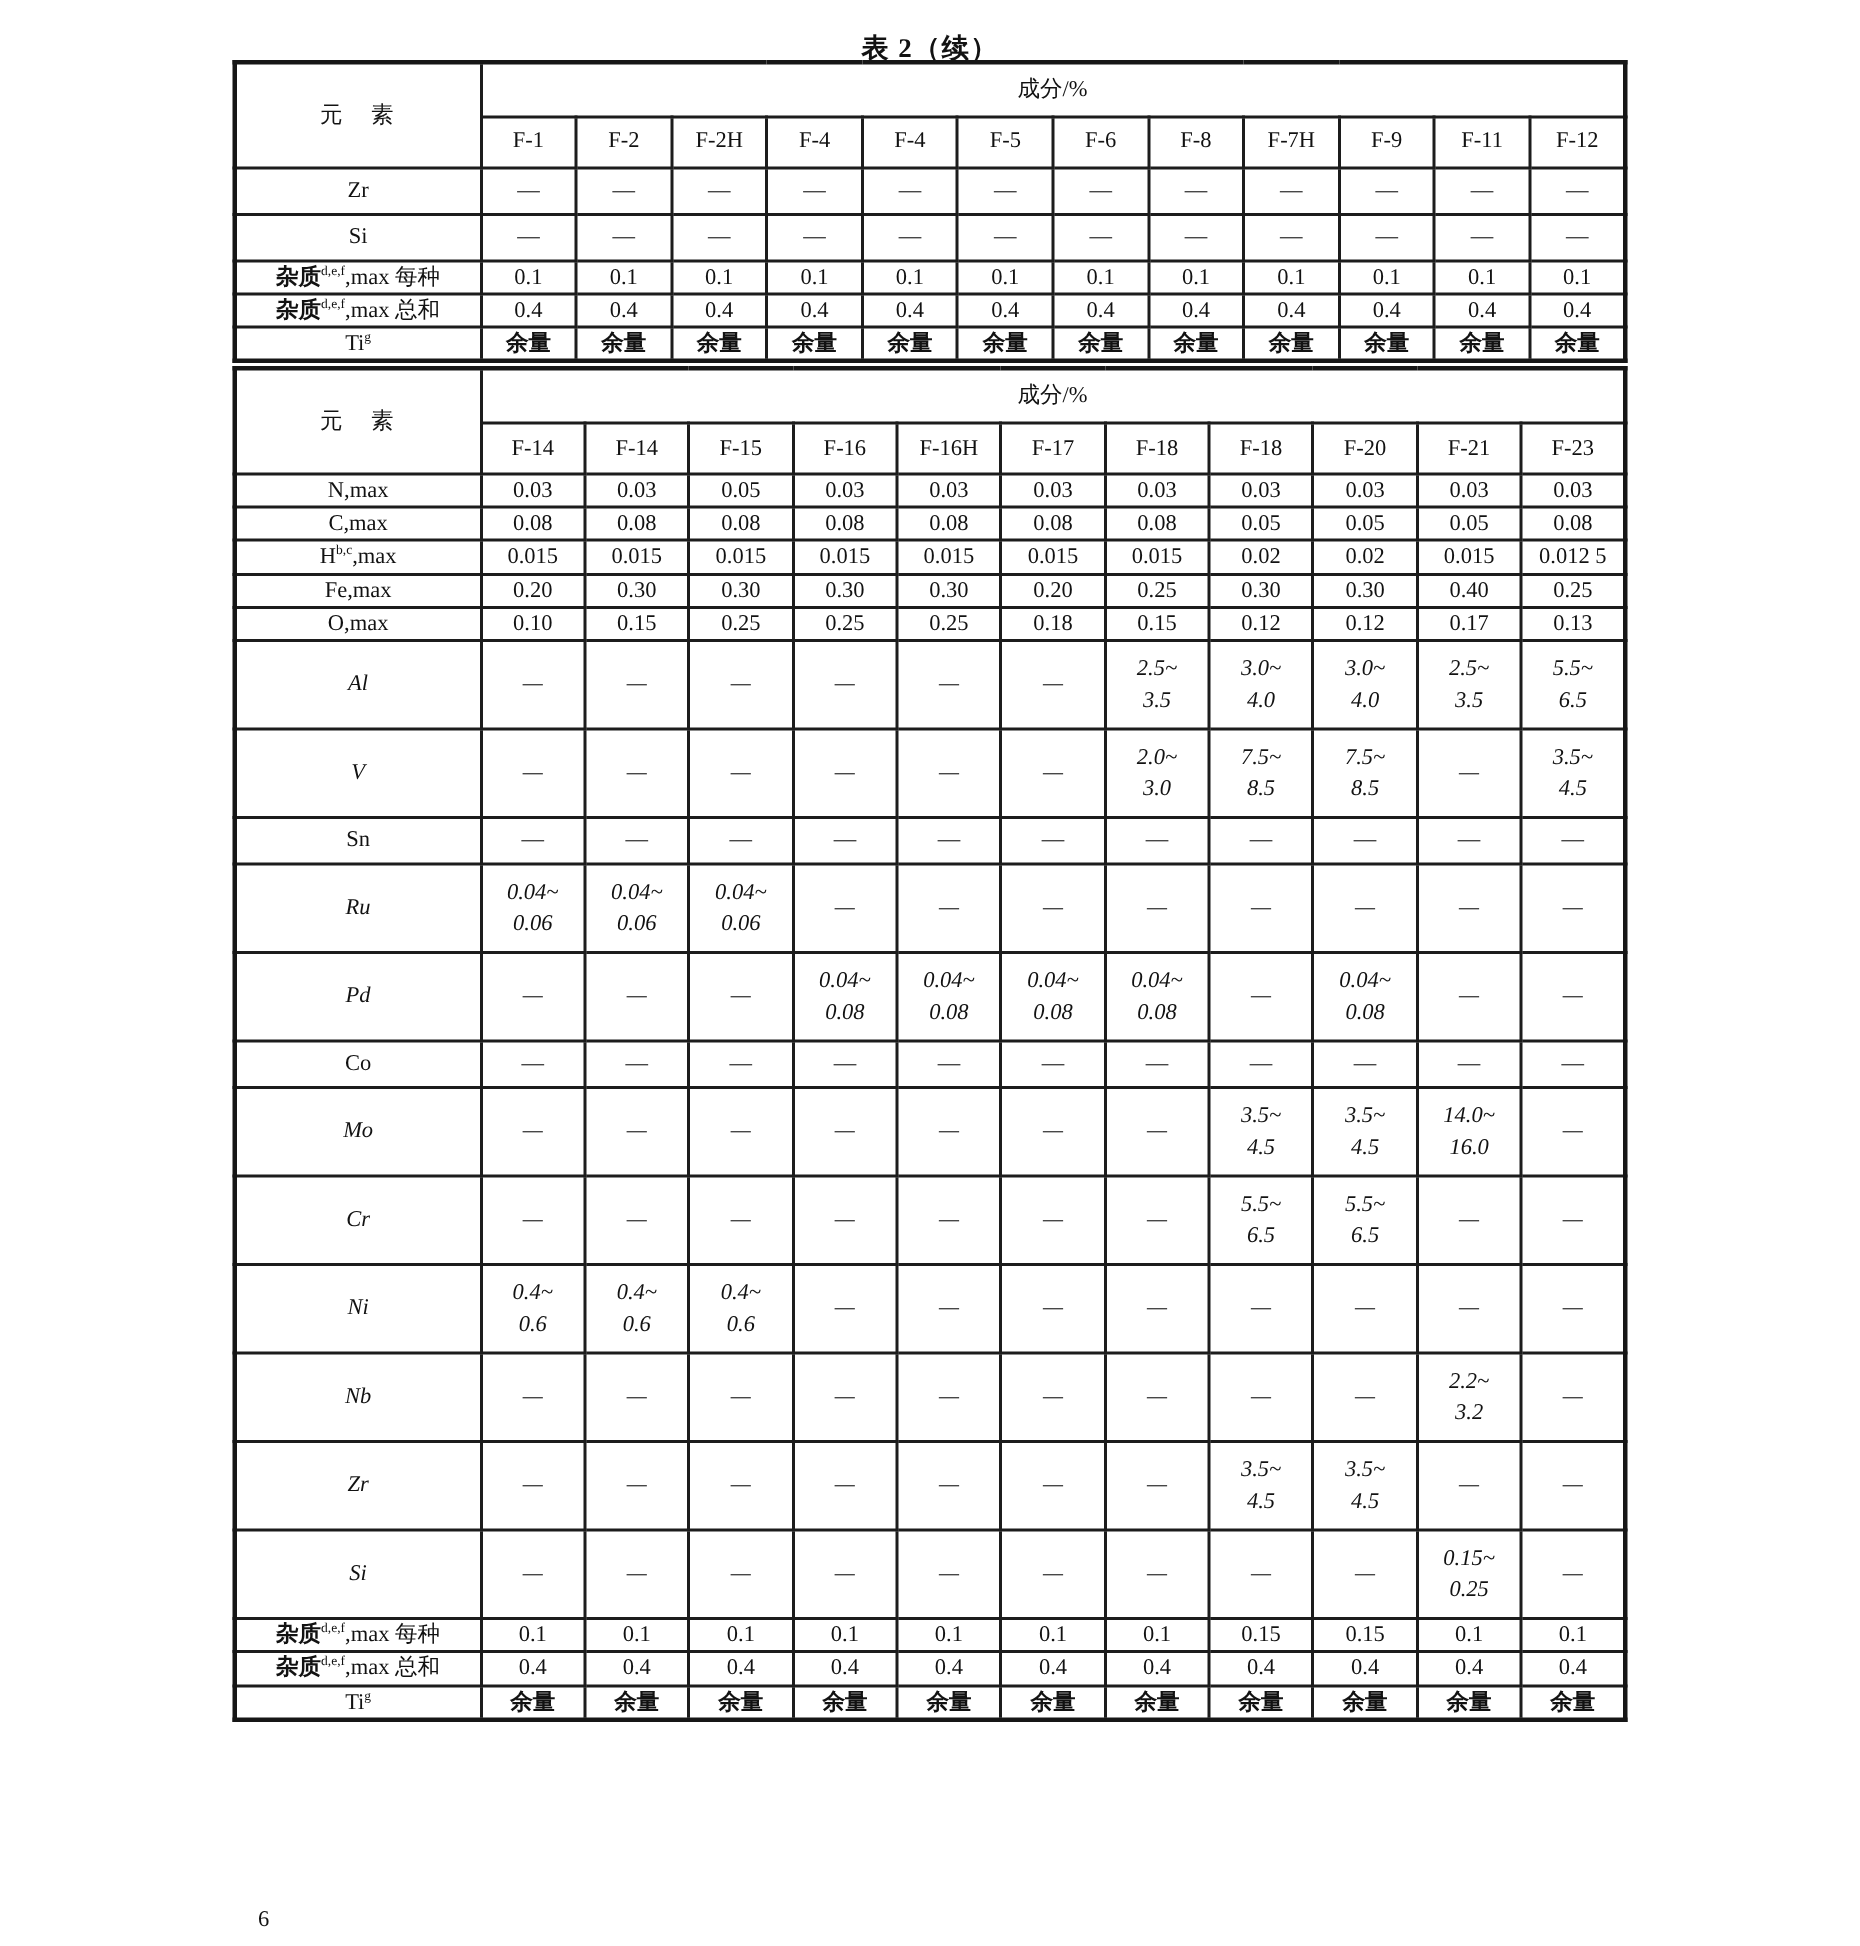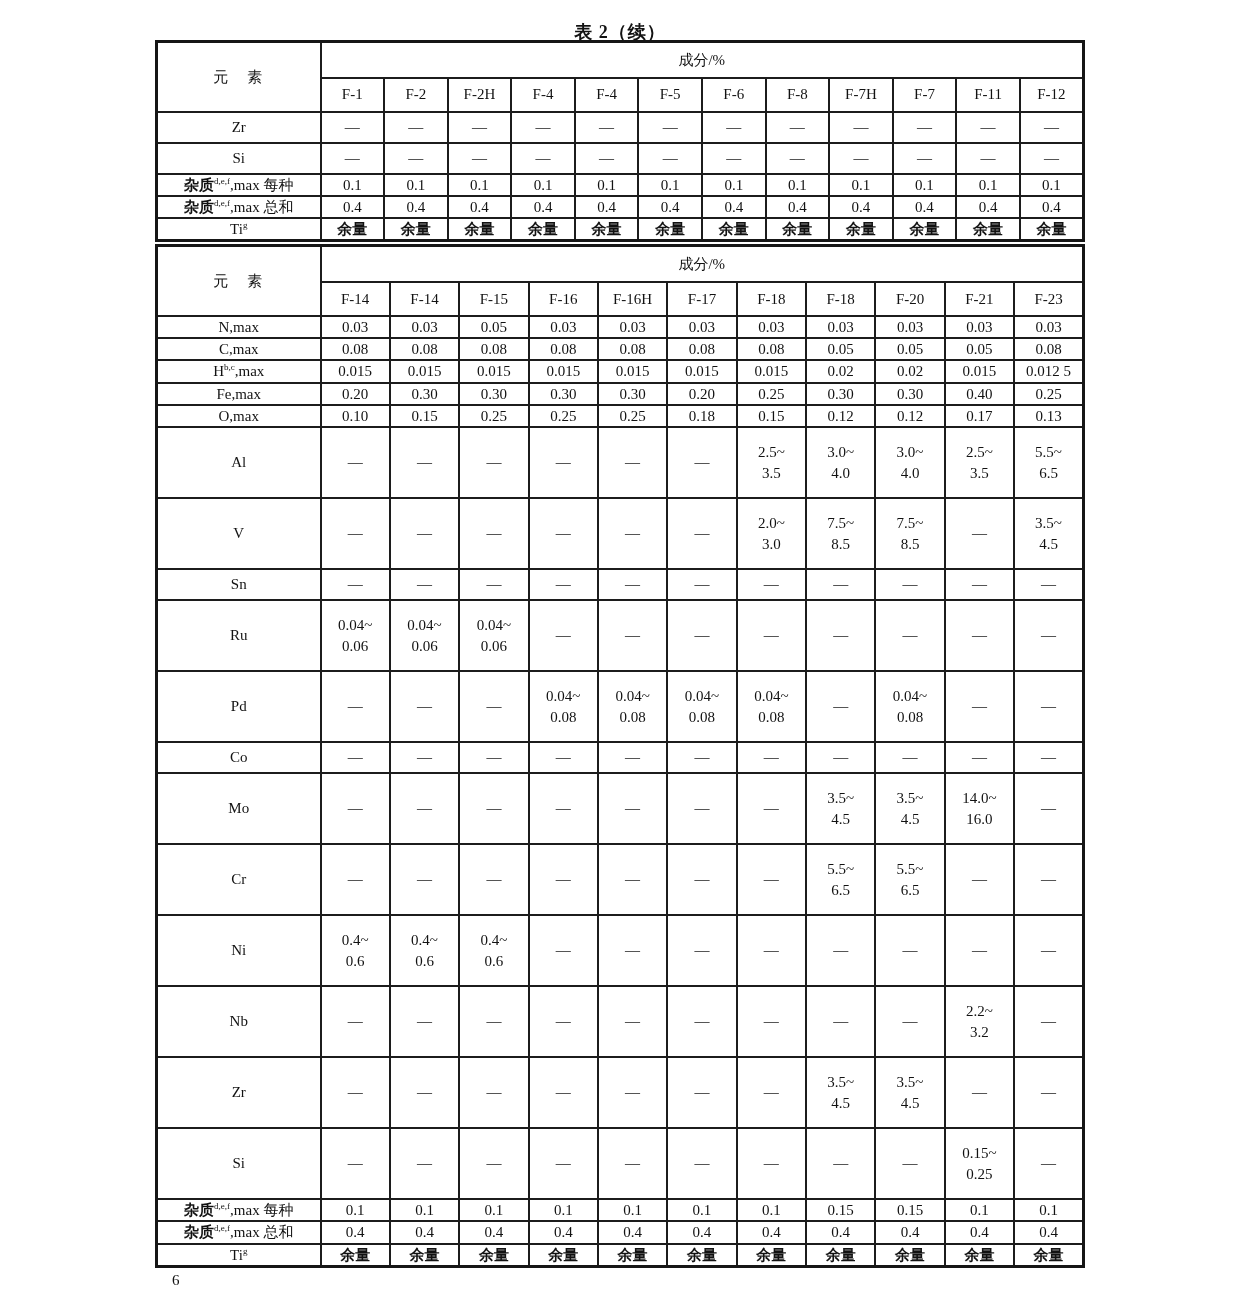--- a/index.html
+++ b/index.html
@@ -21,21 +21,21 @@
   table.comp td{
     border:2px solid #1c1c1c;
     text-align:center;vertical-align:middle;
     padding:0 1px;font-size:15px;line-height:1.35;
     white-space:pre-line;overflow:hidden;
   }
   .hdr1{height:36px;}
   .hdr2{height:34px;margin-left:28px;}
   .r-s{height:31px;}
   .r-m{height:18px;}
-  .r-t{height:71px;}
+  .r-t{height:59px;font-style:italic;}
   td.elem-hdr{font-size:17px;font-weight:normal;letter-spacing:2px;}
   td.comp-hdr{font-size:16px;font-weight:normal;}
   td.lab{font-size:15px;}
   td.lab .cjk{font-weight:bold;}
   td.bold{font-weight:bold;font-size:15px;margin-left:44px;}
   sup{font-size:9px;line-height:0;}
   .page-number{
     position:absolute;left:172px;top:1272px;font-size:15px;
   }
 </style>
@@ -68,21 +68,21 @@
         <tr class="hdr2">
           <td>F-1</td>
           <td>F-2</td>
           <td>F-2H</td>
           <td>F-4</td>
           <td>F-4</td>
           <td>F-5</td>
           <td>F-6</td>
           <td>F-8</td>
           <td>F-7H</td>
-          <td>F-7</td>
+          <td>F-9</td>
           <td>F-11</td>
           <td>F-12</td>
         </tr>
         <tr class="r-s">
           <td class="lab"><span>Zr</span></td>
           <td>—</td>
           <td>—</td>
           <td>—</td>
           <td>—</td>
           <td>—</td>

